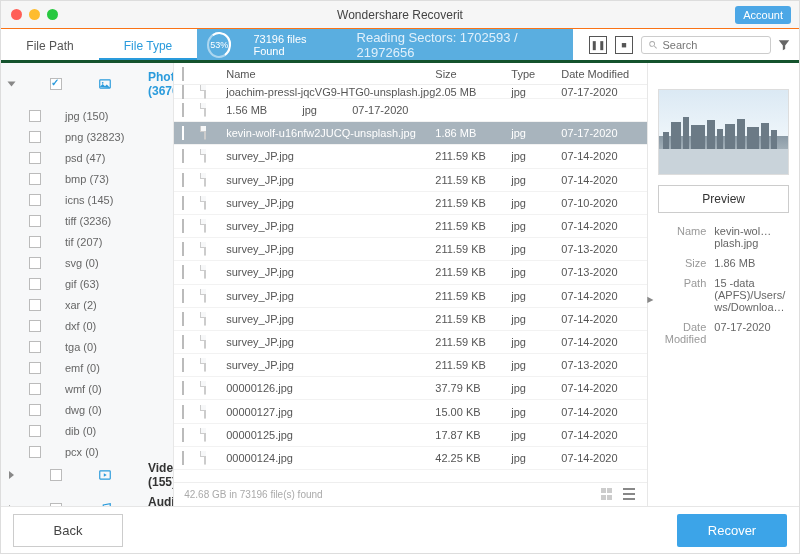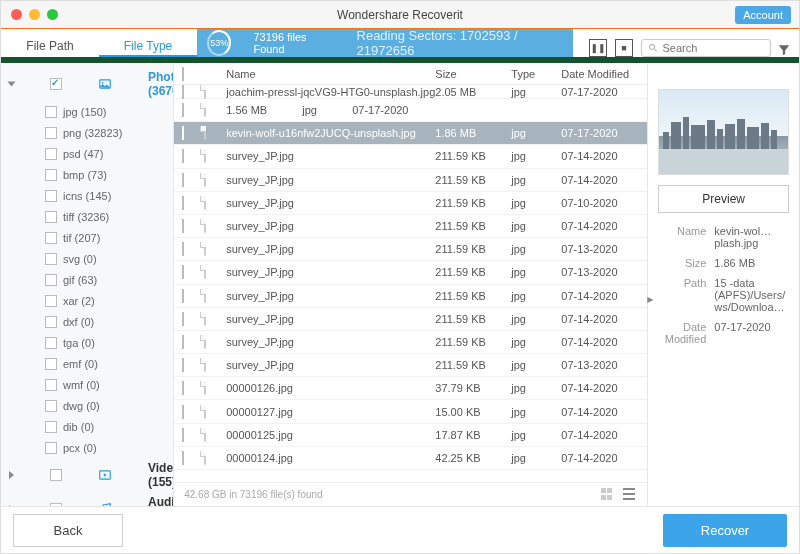--- a/index.html
+++ b/index.html
@@ -7,21 +7,21 @@
 
 
 .titlebar { height: 28px; background: #f6f6f6; border-bottom: 1px solid #f97316; display: flex; align-items: center; position: relative; }
 .traffic { display: flex; gap: 7px; margin-left: 10px; }
 .traffic span { width: 11px; height: 11px; border-radius: 50%; display: block; }
 .dot-r { background: #ff5f57; } .dot-y { background: #febc2e; } .dot-g { background: #28c840; }
 .titlebar-title { position: absolute; left: 0; right: 0; text-align: center; font-size: 12px; color: #444; pointer-events: none; }
 .account-btn { margin-left: auto; margin-right: 8px; background: #4ca7e6; color: #fff; font-size: 11px; padding: 3px 8px; border-radius: 3px; cursor: pointer; }
 
 
-.statusbar { height: 34px; display: flex; align-items: flex-end; border-bottom: 6px solid #14532d; font-size: 12px; }
+.statusbar { height: 34px; display: flex; align-items: center; border-bottom: 3px solid #14532d; font-size: 12px; }
 .view-tabs { display: flex; width: 196px; height: 100%; }
 .view-tab { flex: 1; text-align: center; line-height: 34px; color: #555; cursor: pointer; }
 .view-tab.active { color: #2a9bdc; border-bottom: 2px solid #2a9bdc; }
 .prog-wrap { flex: 1; height: 100%; background: #5aaee0; color: #fff; display: flex; align-items: center; padding: 0 10px; gap: 22px; }
 .prog-ring { width: 26px; height: 26px; border-radius: 50%; border: 2px solid rgba(255,255,255,0.5); display: flex; align-items: center; justify-content: center; font-size: 9px; position: relative; }
 .prog-ring::after { content:""; position:absolute; inset:-2px; border-radius:50%; border:2px solid transparent; border-top-color:#fff; border-right-color:#fff; transform: rotate(10deg); }
 .found-txt { font-size: 11px; }
 .sectors-txt { font-size: 13px; color: #e0f0fb; margin-left: auto; }
 .ctrl-btn { width: 18px; height: 18px; border: 1px solid #555; margin-left: 8px; display:flex; align-items:center; justify-content:center; font-size:9px; color:#555; cursor:pointer; background:#fff; }
 .ctrl-group { display:flex; padding: 0 8px; }
@@ -35,21 +35,21 @@
 
 .sidebar { width:196px; background:#f7f8f9; border-right:1px solid #e7e7e7; overflow:hidden; padding-top:4px; }
 .side-cat { display:flex; align-items:center; padding:3px 6px 3px 8px; font-size:12px; color:#333; gap:4px; cursor:pointer;}
 .side-cat.bold { font-weight:600;gap:36px; }
 .side-cat.active { color:#2a9bdc; }
 .tri { width:0; height:0; border-top:4px solid transparent; border-bottom:4px solid transparent; border-left:5px solid #888; flex-shrink:0;}
 .tri.down { transform: rotate(90deg); }
 .chk { width:12px; height:12px; border:1px solid #bbb; background:#fff; flex-shrink:0; position:relative;}
 .chk.on::after { content:"✓"; position:absolute; font-size:10px; left:0; top:-2px; color:#2a9bdc;}
 .cat-ic { width:14px; height:14px; flex-shrink:0; }
-.side-sub { padding-left: 44px; font-size:11px; color:#666; display:flex; align-items:center; gap:6px; height:21px; cursor:pointer;}
+.side-sub { padding-left: 28px; font-size:11px; color:#666; display:flex; align-items:flex-end; gap:24px; height:21px; cursor:pointer;}
 
 
 .table-wrap { flex:1; display:flex; flex-direction:column; border-right:1px solid #e7e7e7; position:relative;}
 .thead { display:flex; height:22px; align-items:center; font-size:11px; color:#555; border-bottom:1px solid #eee; padding-left:8px;}
 .th-chk{width:22px;} .th-ic{width:22px;} .th-name{flex:1;} .th-size{width:76px;} .th-type{width:50px;} .th-date{width:86px;}
 .tbody { flex:1; overflow:hidden; }
 .trow { display:flex; height:23.2px; align-items:center; font-size:11px; color:#555; border-bottom:1px solid #f2f2f2; padding-left:8px; cursor:pointer;}
 .trow.sel { background:#a8b4bd; color:#fff;}
 .trow.sel .chk { border-color:#fff;}
 .fic { width:14px; height:16px; background:linear-gradient(#fff,#eef); border:1px solid #ccc; border-radius:1px; position:relative; flex-shrink:0; margin-right:6px;}
@@ -72,21 +72,21 @@
 .thumb .bld i{background:#6b7a86;display:block;}
 .thumb .water{position:absolute;inset:70% 0 0 0;background:#c9d3da;}
 .preview-btn { width:100%; padding:6px; border:1px solid #ccc; background:#fff; font-size:12px; color:#333; cursor:pointer; margin-bottom:12px;}
 .dl-row { display:flex; margin-bottom:8px; }
 .dl-k { width:56px; text-align:right; color:#999; padding-right:8px; flex-shrink:0;}
 .dl-v { flex:1; word-break:break-word; }
 
 
 .footer { height:48px; border-top:1px solid #e6e6e6; display:flex; align-items:center; padding:0 12px; justify-content:space-between;}
 .back-btn { width:110px; padding:8px; border:1px solid #ccc; background:#fff; font-size:13px; color:#444; cursor:pointer;}
-.recover-btn { width:124px; padding:9px; border:none; background:#3ca4e8; color:#fff; font-size:13px; cursor:pointer; border-radius:2px;}
+.recover-btn { width:110px; padding:9px; border:none; background:#3ca4e8; color:#fff; font-size:13px; cursor:pointer; border-radius:2px;}
 </style>
 </head>
 <body>
 
 <div class="titlebar">
   <div class="traffic">
     <span class="dot-r"></span>
     <span class="dot-y"></span>
     <span class="dot-g"></span>
   </div>

